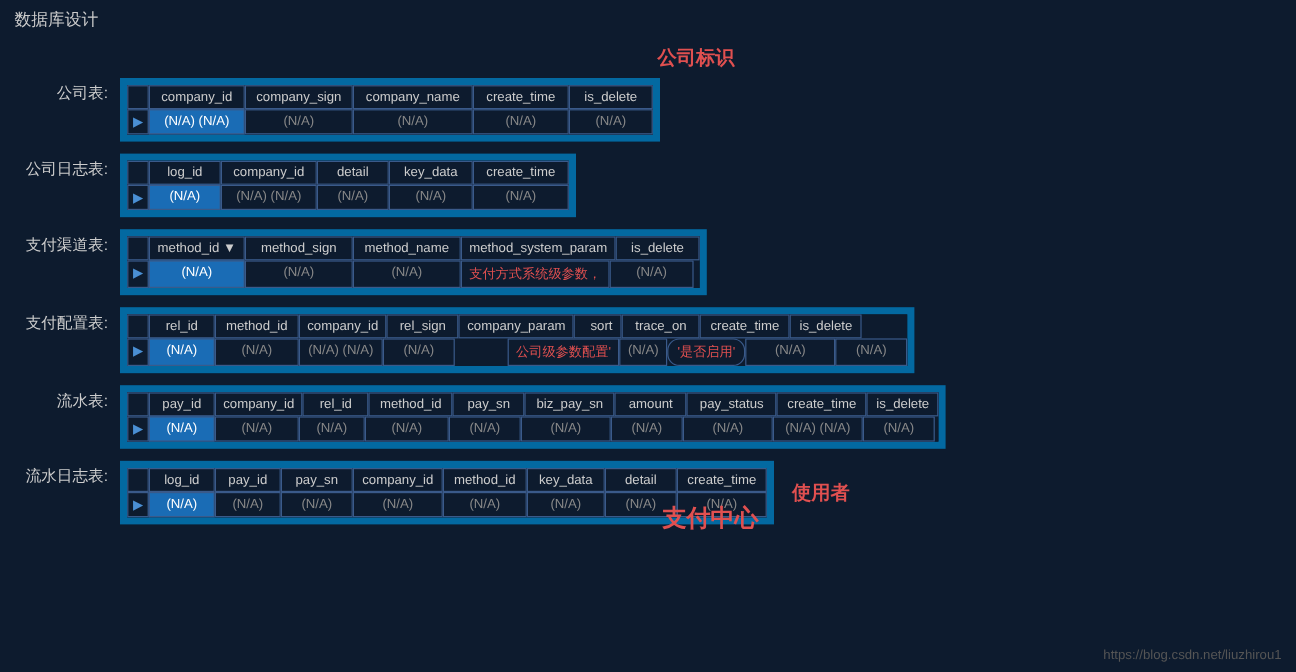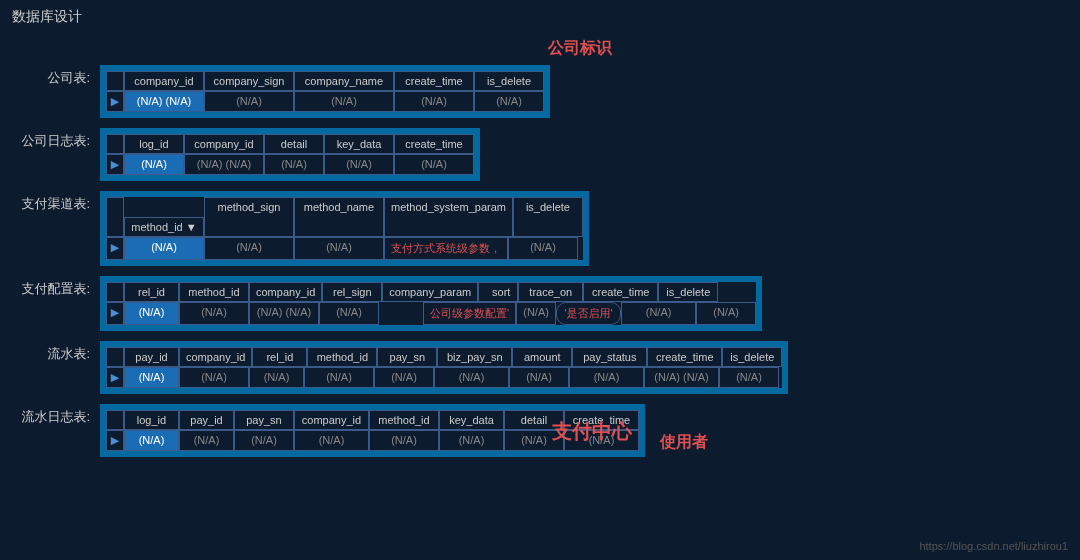--- a/index.html
+++ b/index.html
@@ -139,21 +139,21 @@
             <div class="td" style="min-width: 70px;">(N/A)</div>
             <div class="td" style="min-width: 80px;">(N/A)</div>
           </div>
         </div>
       </div>
       <div class="db-row">
         <div class="row-label">支付渠道表:</div>
         <div class="table-container">
           <div class="table-header-row">
             <div class="th" style="min-width: 18px; padding: 3px 2px;"></div>
-            <div class="th" style="min-width: 80px; margin-top: 20px;">method_id ▼</div>
+            <div class="th" style="min-width: 80px;">method_id ▼</div>
             <div class="th" style="min-width: 90px;">method_sign</div>
             <div class="th" style="min-width: 90px;">method_name</div>
             <div class="th" style="min-width: 120px;">method_system_param</div>
             <div class="th" style="min-width: 70px;">is_delete</div>
           </div>
           <div class="table-data-row">
             <div class="td" style="min-width: 18px; padding: 3px 2px; color: rgb(74, 143, 212);">▶</div>
             <div class="td highlighted" style="min-width: 80px;">(N/A)</div>
             <div class="td" style="min-width: 90px;">(N/A)</div>
             <div class="td" style="min-width: 90px;">(N/A)</div>
@@ -247,15 +247,15 @@
             <div class="td" style="min-width: 60px;">(N/A)</div>
             <div class="td" style="min-width: 75px;">(N/A)</div>
           </div>
         </div>
       </div>
     </div>
 
 </div>
 
 <div style="position:absolute; top:418px; left:552px; color:#e05050; font-size:20px; font-weight:bold;font-family:Liberation Mono, monospace;">支付中心</div>
-<div style="position:absolute; top:432px; left:660px; color:#e05050; font-size:16px; font-weight:bold;">使用者</div>
+<div style="position:absolute; top:401px; left:660px; color:#e05050; font-size:16px; font-weight:bold;">使用者</div>
 
 <div class="footer-url">https://blog.csdn.net/liuzhirou1</div>
 
 </body></html>

